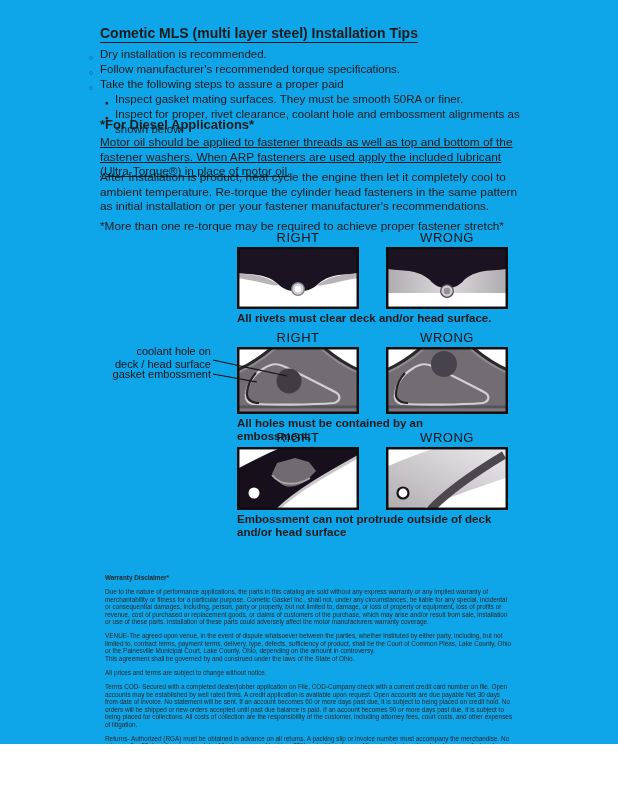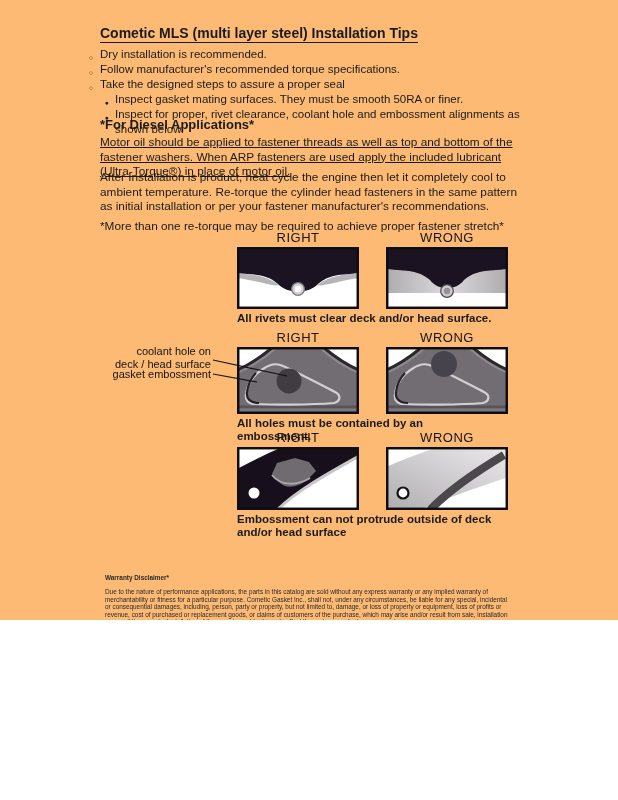--- a/index.html
+++ b/index.html
@@ -1,16 +1,16 @@
 <!DOCTYPE html>
 <html><head>
 <meta charset="utf-8">
 <style>
   html,body{margin:0;padding:0;background:#ffffff;}
-  .page{position:relative;width:618px;height:620px;background:#fdba74;overflow:hidden;
+  .page{position:relative;width:618px;height:744px;background:#0ea5e9;overflow:hidden;
         font-family:"Liberation Sans",sans-serif;color:#1a1a1a;}
 
   .title{position:absolute;left:100px;top:25px;font-size:14px;font-weight:bold;}
   .title .u{border-bottom:1.6px solid #1a1a1a;padding-bottom:1px;}
 
   .bullets{position:absolute;left:89px;top:47px;width:440px;font-size:11.5px;line-height:15px;}
   .b{position:relative;padding-left:11px;}
   .b::before{content:"○";position:absolute;left:0;top:3px;font-size:6.5px;}
   .sb{position:relative;margin-left:16px;padding-left:10px;}
   .sb::before{content:"●";position:absolute;left:0;top:3px;font-size:6.5px;}
@@ -44,21 +44,21 @@
 
 <div class="page">
 
   <div class="title">
     <span class="u">Cometic MLS (multi layer steel) Installation Tips</span>
   </div>
 
   <div class="bullets">
     <div class="b">Dry installation is recommended.</div>
     <div class="b">Follow manufacturer's recommended torque specifications.</div>
-    <div class="b">Take the designed steps to assure a proper seal</div>
+    <div class="b">Take the following steps to assure a proper paid</div>
     <div class="sb">Inspect gasket mating surfaces.  They must be smooth 50RA or finer.</div>
     <div class="sb">Inspect for proper, rivet clearance, coolant hole and embossment alignments as shown below.</div>
   </div>
 
   <div class="dieselhead">*For Diesel Applications*</div>
   <div class="para p1">Motor oil should be applied to fastener threads as well as top and bottom of the fastener washers. When ARP fasteners are used apply the included lubricant (Ultra-Torque®) in place of motor oil.</div>
   <div class="para p2">After Installation is product, heat cycle the engine then let it completely cool to ambient temperature. Re-torque the cylinder head fasteners in the same pattern as initial installation or per your fastener manufacturer's recommendations.</div>
   <div class="para p3">*More than one re-torque may be required to achieve proper fastener stretch*</div>
 
   <div class="drow r1">

